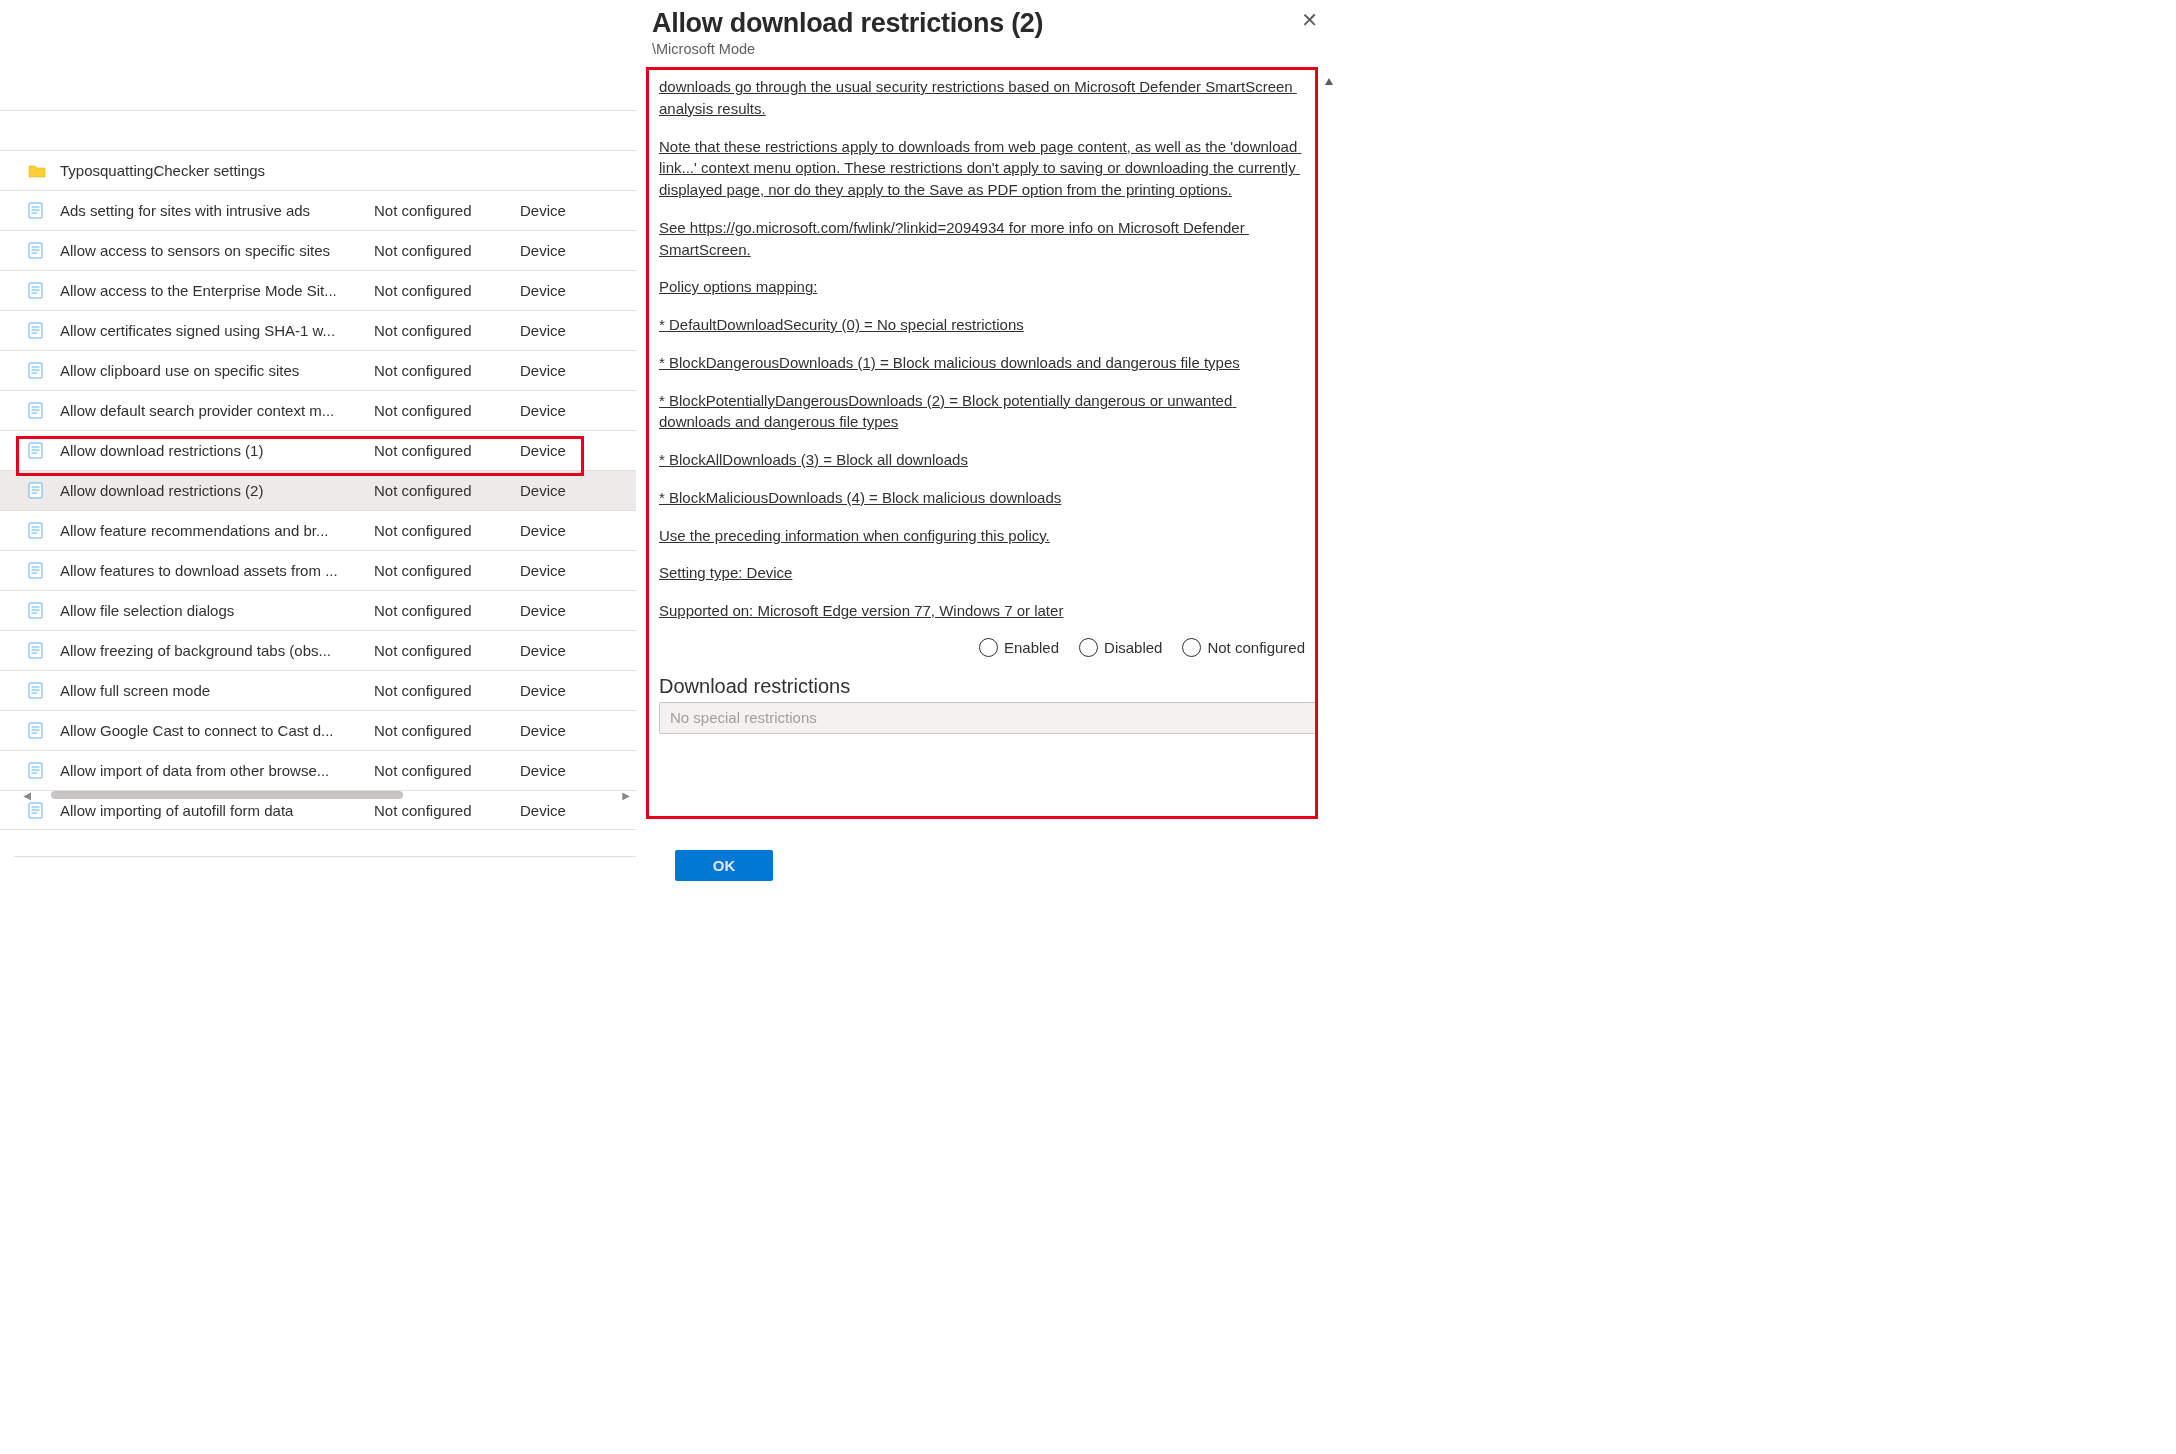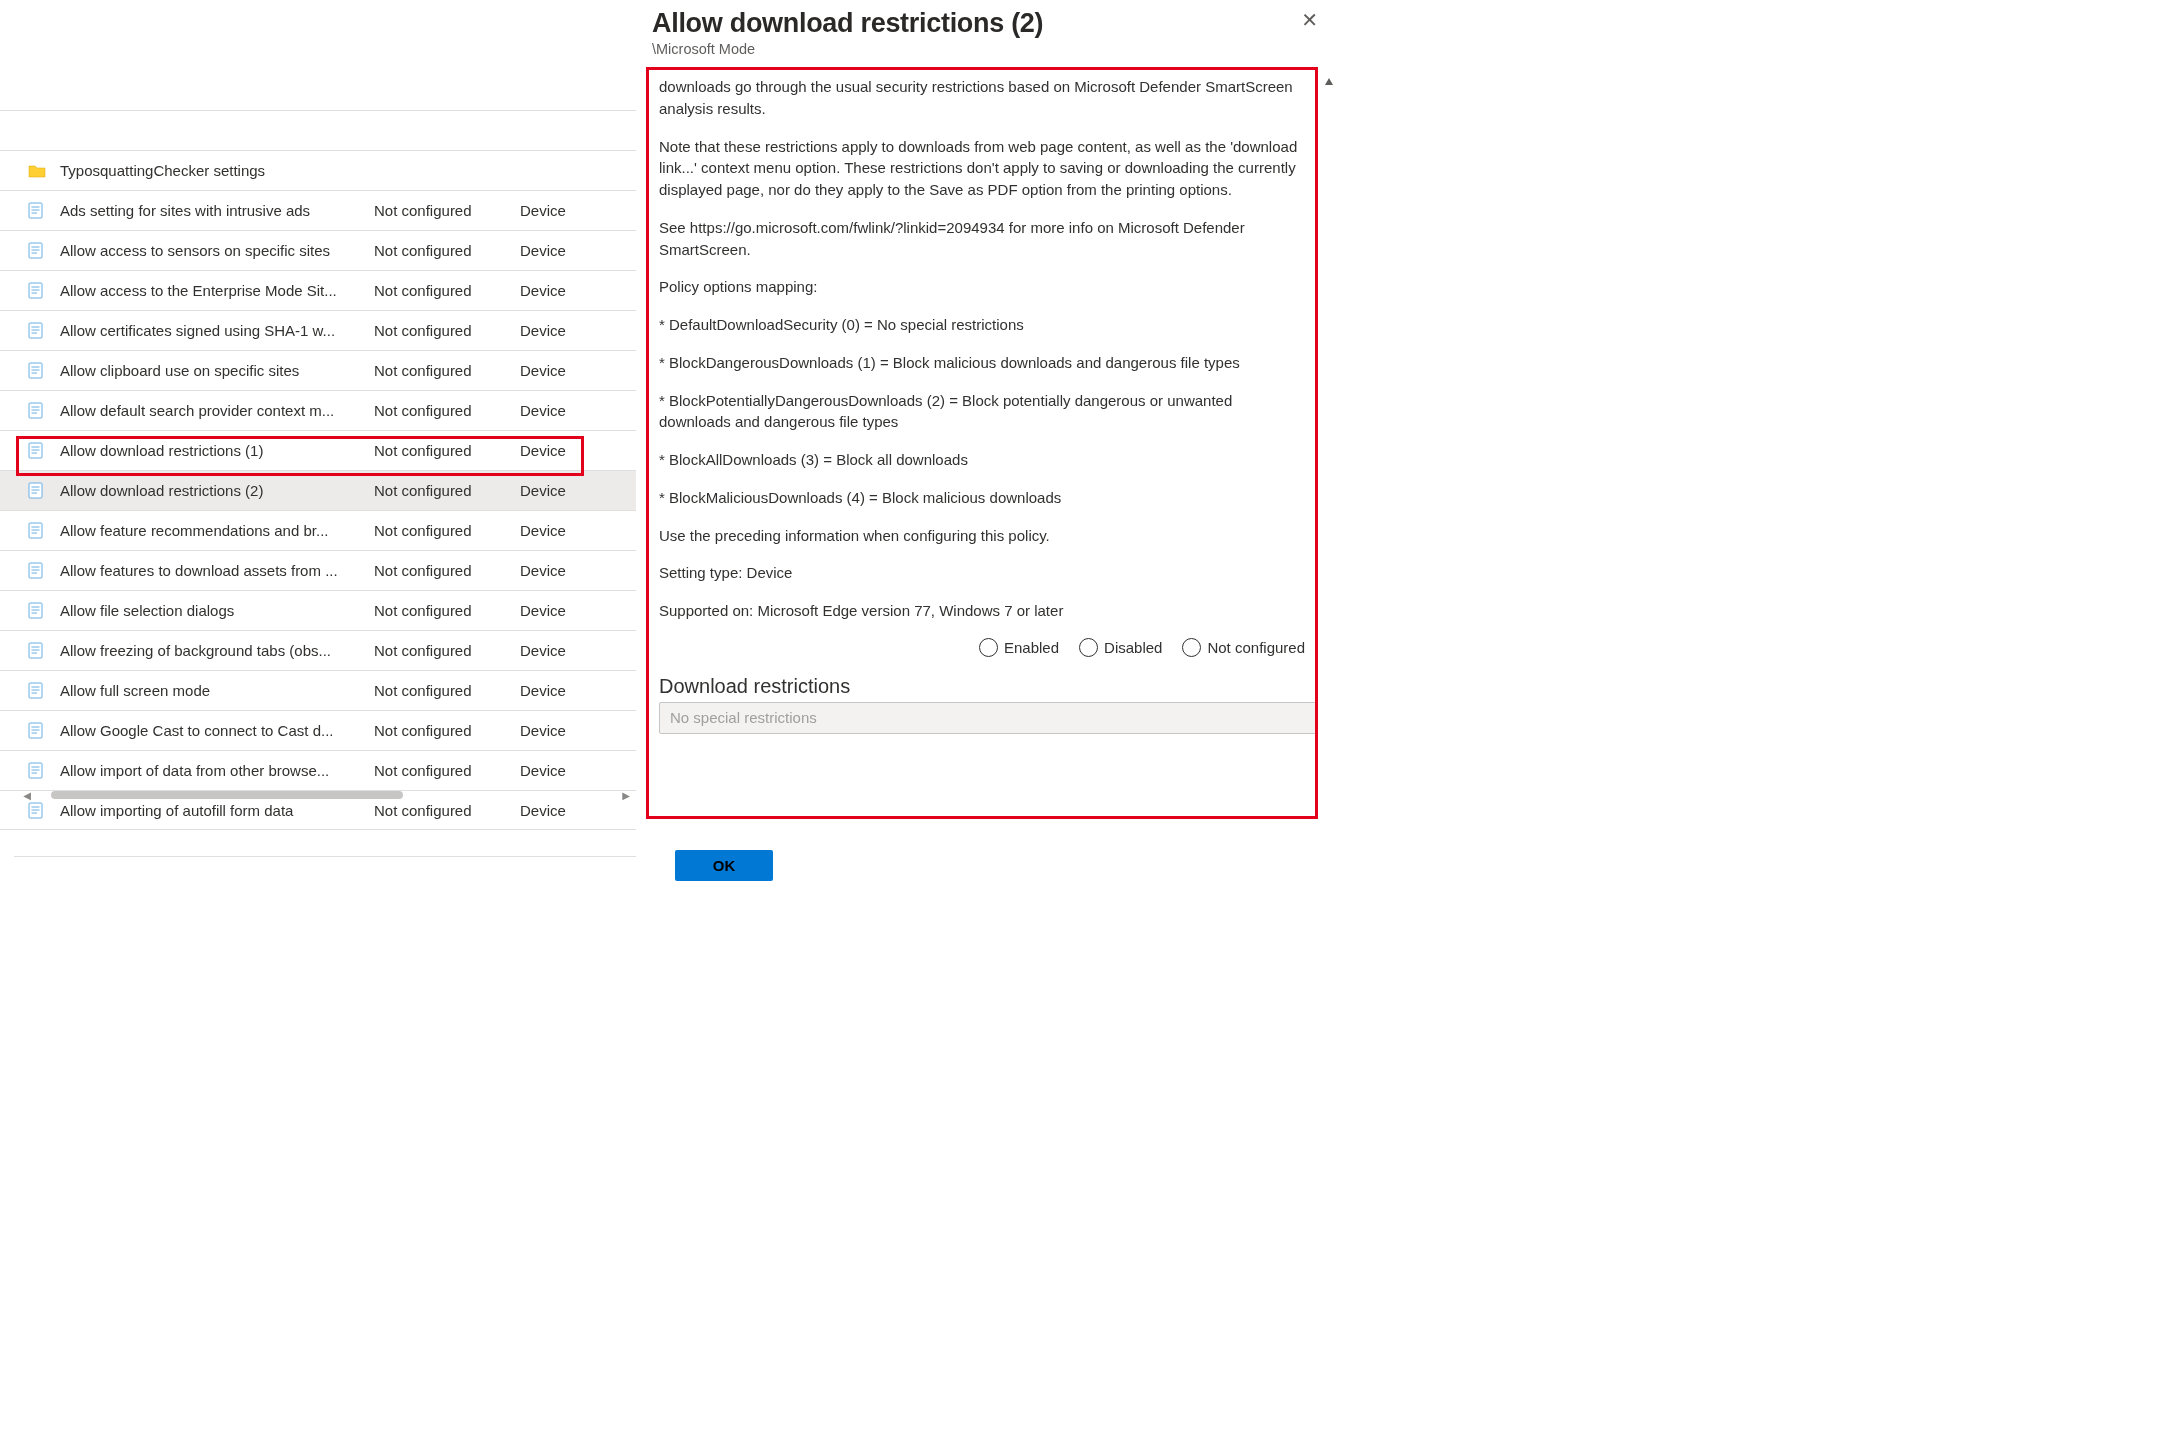--- a/index.html
+++ b/index.html
@@ -102,21 +102,21 @@
     bottom: 74px;
     border: 3px solid #e3001b;
     padding: 6px 10px 8px 10px;
     overflow: hidden;
   }
   .detail-body {
     font-size: 15px;
     line-height: 1.45;
     color: #323130;
   }
-  .detail-body p { margin-bottom: 16px; white-space: pre-wrap; }
+  .detail-body p { margin-bottom: 16px; white-space: pre-wrap; text-decoration: underline; }
 
   .radio-row {
     display:flex;
     gap: 20px;
     align-items: center;
     margin: 4px 0 18px 0;
     justify-content: flex-end;
   }
   .radio {
     display:flex; align-items:center; gap:6px;
@@ -153,21 +153,21 @@
   }
   .vscroll-ind svg { display:block; }
 
   .ok-btn {
     position:absolute;
     left: 39px;
     bottom: 12px;
     width: 98px;
     height: 31px;
     background: #0078d4;
-    color: #000000;
+    color: #e5e5e5;
     border:none;
     font-size:15px;
     font-weight:600;
     border-radius:2px;
     cursor:pointer;
   }
 </style>
 </head>
 <body>
 

